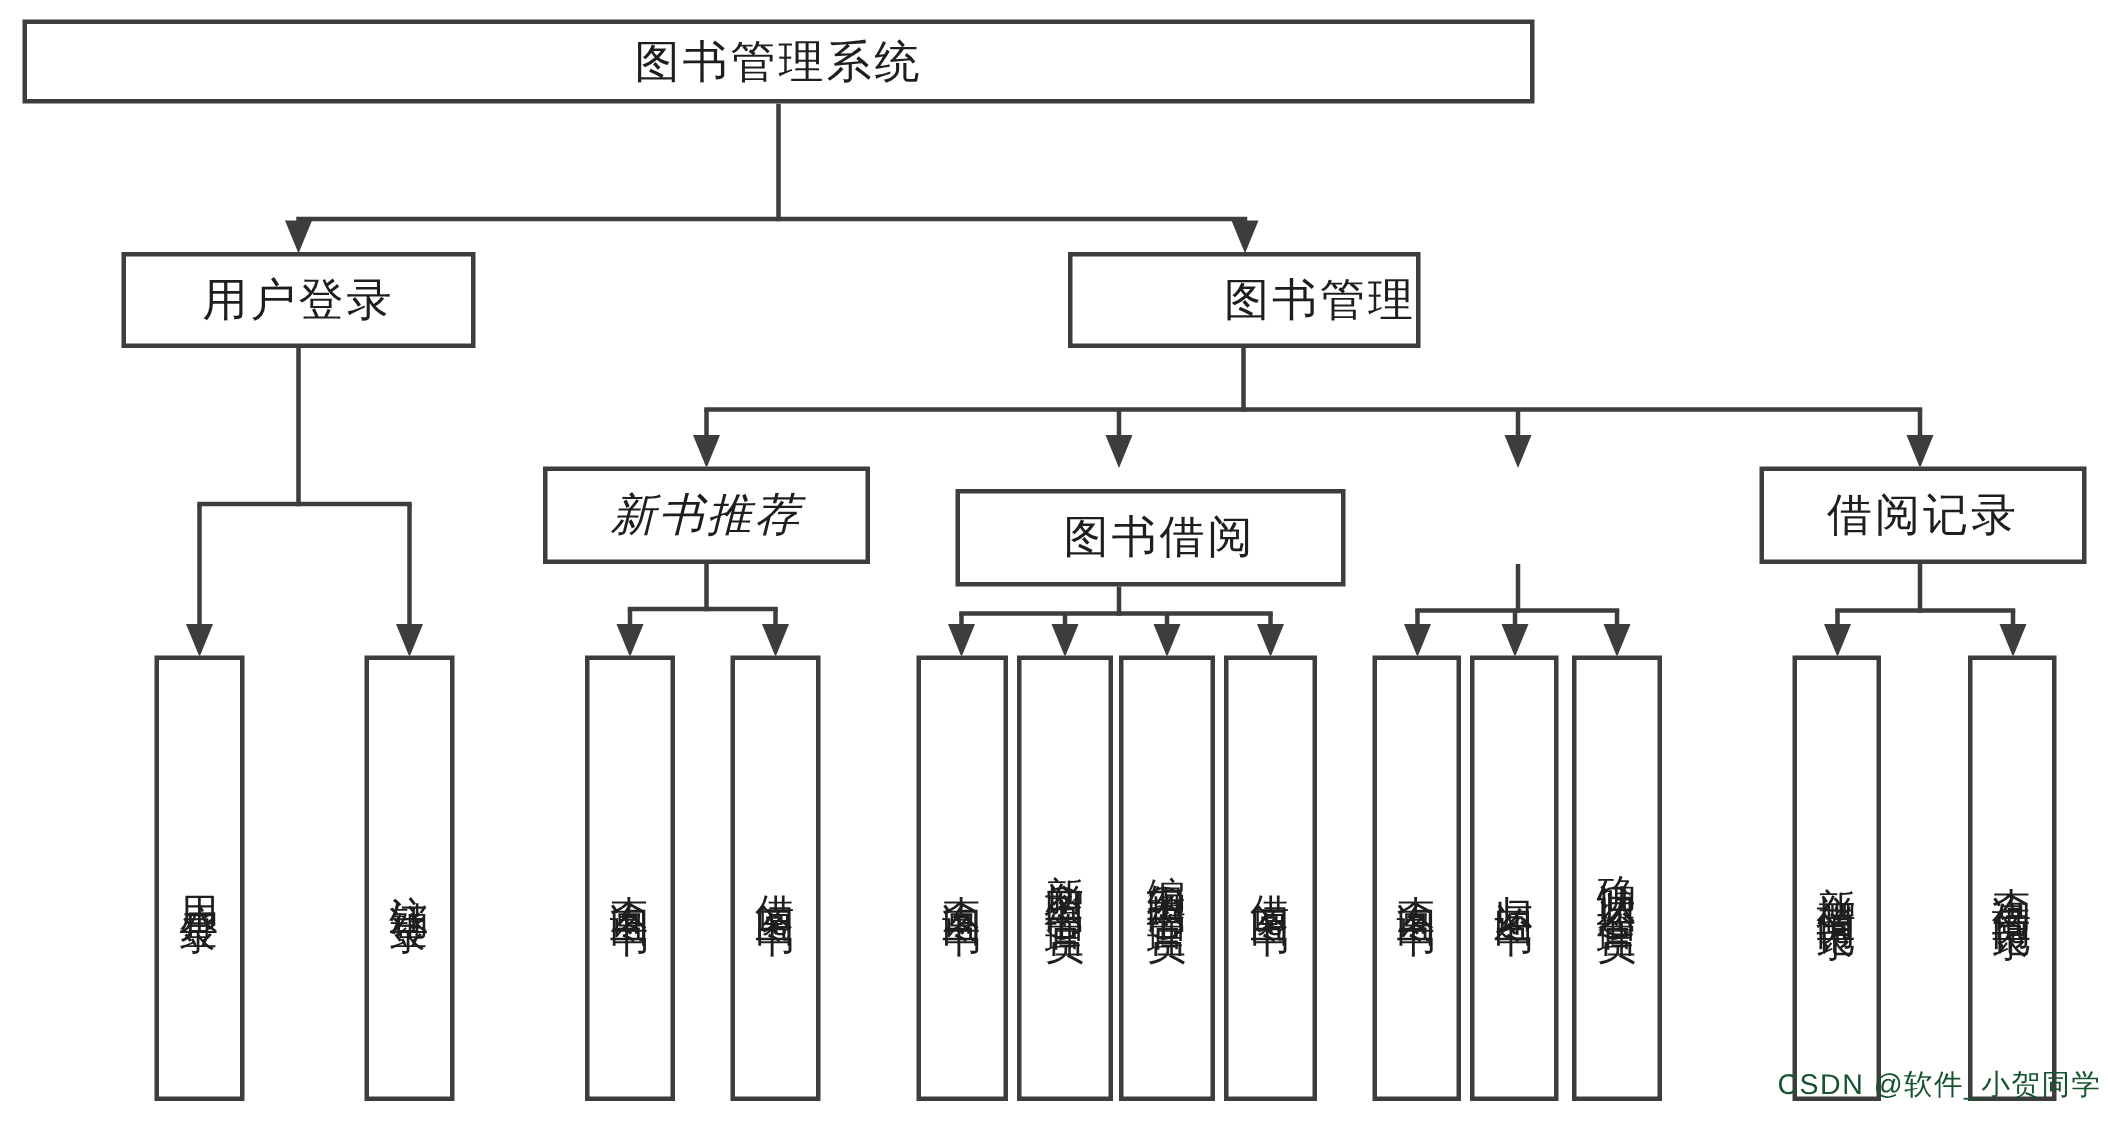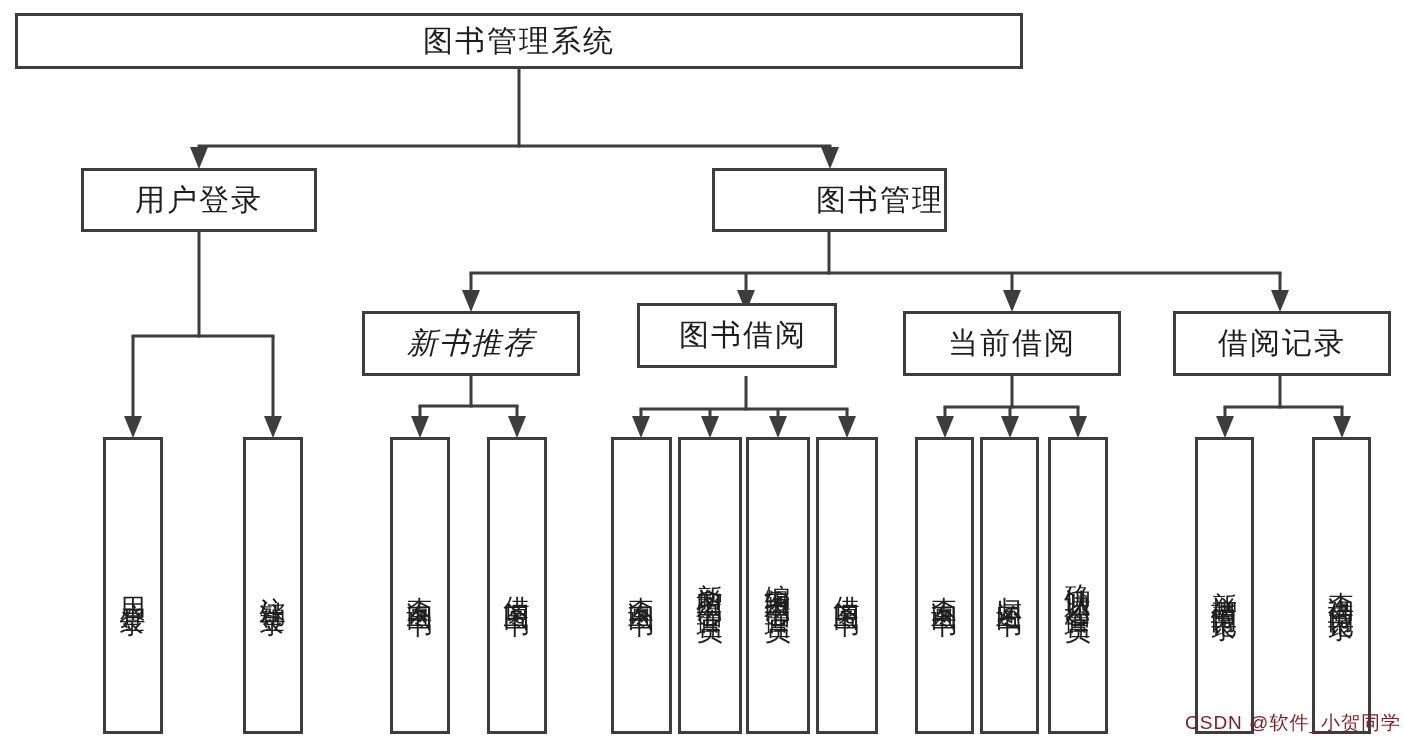--- a/index.html
+++ b/index.html
@@ -29,21 +29,21 @@
     white-space:nowrap;
     font-size:26px;
     line-height:1;
     letter-spacing:5px;
     color:#1e1e1e;
   }
   .watermark{
     position:absolute;z-index:3;
     left:1185px;top:710px;
     font-size:19px;
-    color:#7f1d1d;
+    color:#14532d;
     letter-spacing:1px;
     white-space:nowrap;
   }
 </style>
 </head>
 <body>
 
 <div class="canvas">
 
   <svg class="connectors" width="1405" height="747" viewBox="0 0 1405 747" stroke="#3d3d3d" stroke-width="3" fill="none">
@@ -113,25 +113,22 @@
   <div class="node" style="left:81px;top:168px;width:236px;height:64px;">
     <span class="hlabel">用户登录</span>
   </div>
   <div class="node" style="left:712px;top:168px;width:235px;height:64px;justify-content:flex-end;">
     <span class="hlabel">图书管理</span>
   </div>
 
   <div class="node" style="left:362px;top:311px;width:218px;height:65px;font-style:italic;">
     <span class="hlabel">新书推荐</span>
   </div>
-  <div class="node" style="left:637px;top:303px;width:200px;height:65px;padding-left:12px;">
+  <div class="node" style="left:637px;top:326px;width:260px;height:65px;padding-left:12px;">
     <span class="hlabel">图书借阅</span>
-  </div>
-  <div class="node" style="left:903px;top:311px;width:218px;height:65px;">
-    <span class="hlabel">当前借阅</span>
   </div>
   <div class="node" style="left:1173px;top:311px;width:218px;height:65px;">
     <span class="hlabel">借阅记录</span>
   </div>
 
   <div class="node leaf" style="left:103px;top:437px;width:60px;height:297px;">
     <span class="vlabel">用户登录</span>
   </div>
   <div class="node leaf" style="left:243px;top:437px;width:60px;height:297px;">
     <span class="vlabel">注销登录</span>

